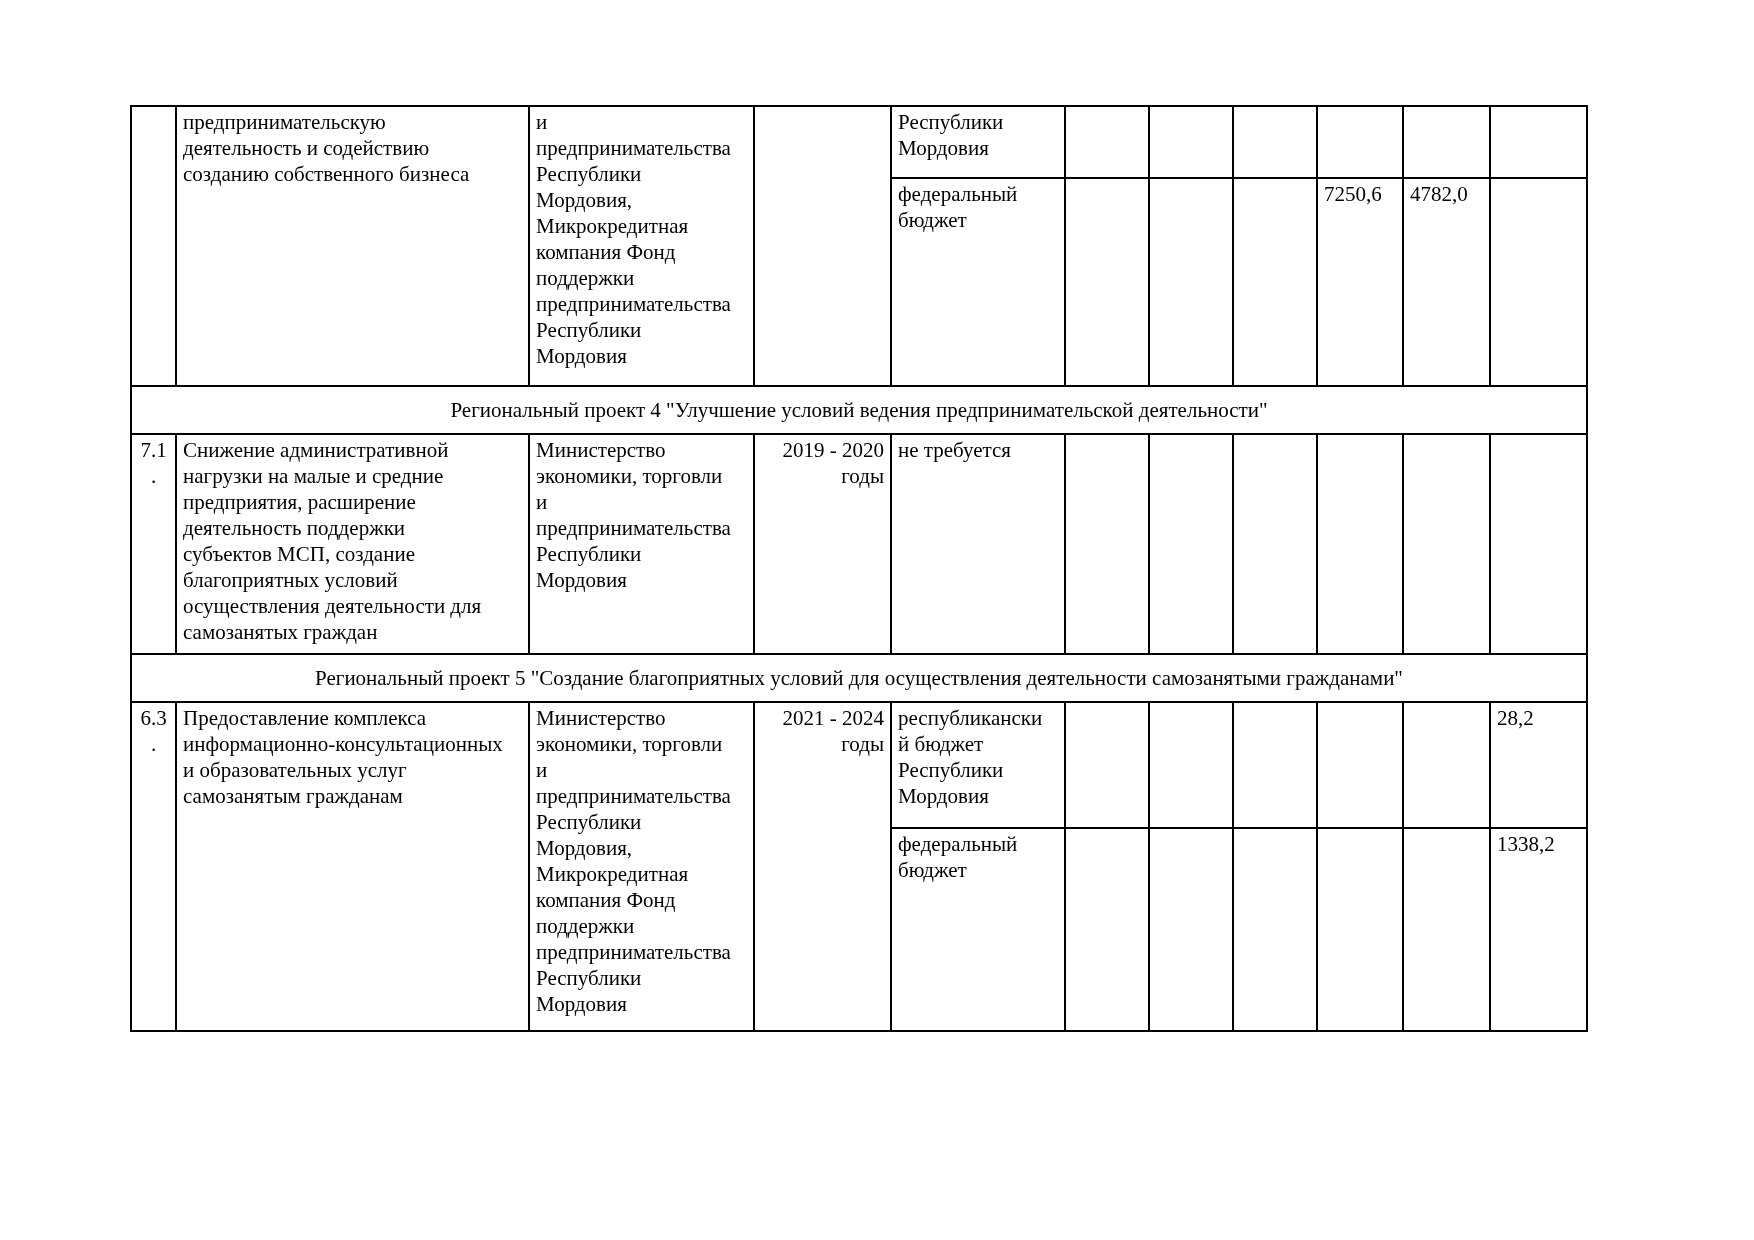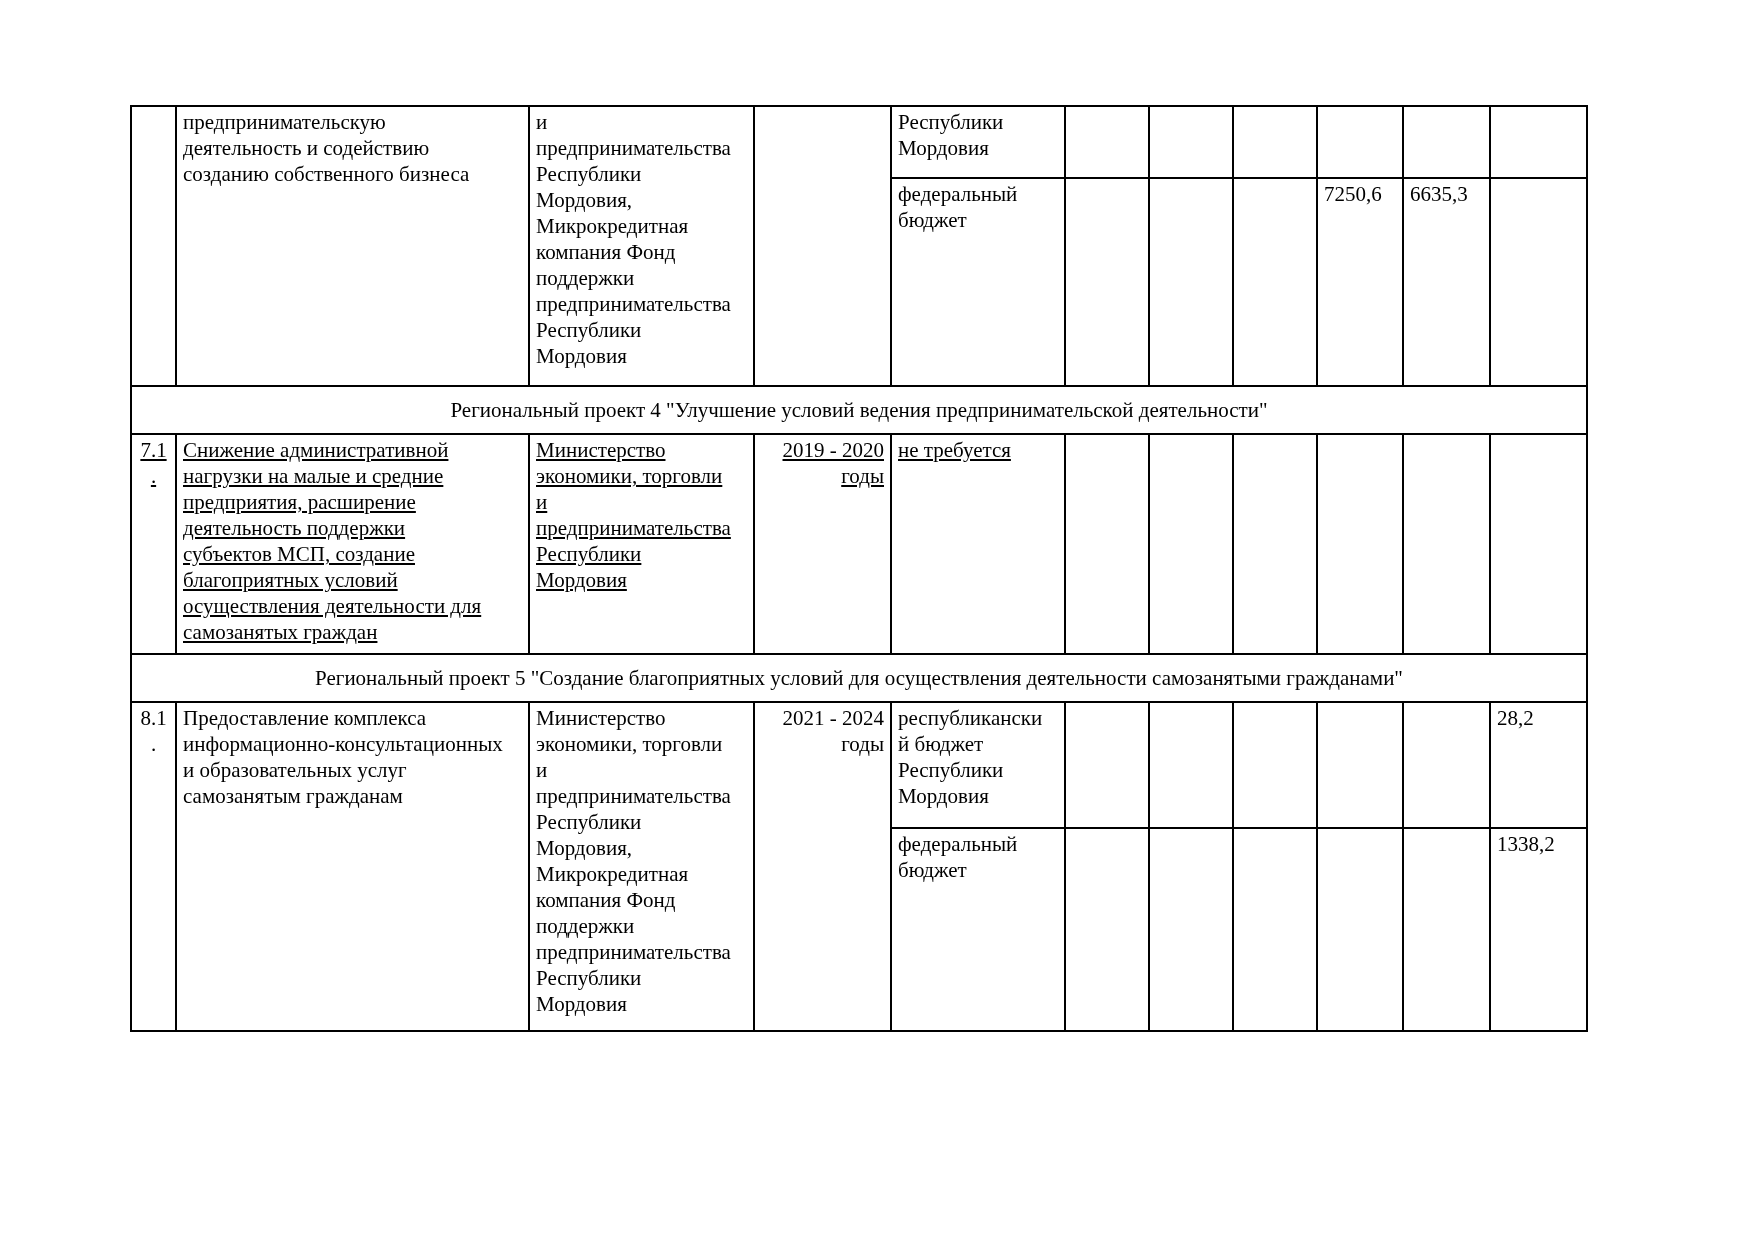--- a/index.html
+++ b/index.html
@@ -37,21 +37,21 @@
   td.val   { padding-left: 2px; padding-right: 2px; }
   td.years { text-align: right; }
   tr.section-row td {
     text-align: center;
     vertical-align: middle;
     white-space: normal;
   }
   tr.r1a  { height: 72px; padding-left: 8px; }
   tr.r1b  { height: 208px; }
   tr.sec  { height: 48px; }
-  tr.r71  { height: 220px; text-decoration: underline; }
+  tr.r71  { height: 220px; }
   tr.r81a { height: 126px; }
   tr.r81b { height: 203px; }
 </style>
 </head>
 <body>
 
 <table class="doc-table">
   <colgroup>
     <col style="width:45px">
     <col style="width:353px">
@@ -92,21 +92,21 @@
     <td class="val"></td>
     <td class="val"></td>
   </tr>
   <tr class="r1b">
     <td>федеральный
 бюджет</td>
     <td class="val"></td>
     <td class="val"></td>
     <td class="val"></td>
     <td class="val">7250,6</td>
-    <td class="val">6635,3</td>
+    <td class="val">4782,0</td>
     <td class="val"></td>
   </tr>
 
   <tr class="sec section-row">
     <td colspan="11">Региональный проект 4 "Улучшение условий ведения предпринимательской деятельности"</td>
   </tr>
 
   <tr class="r71">
     <td class="num">7.1.</td>
     <td>Снижение административной
@@ -132,21 +132,21 @@
     <td class="val"></td>
     <td class="val"></td>
     <td class="val"></td>
   </tr>
 
   <tr class="sec section-row">
     <td colspan="11">Региональный проект 5 "Создание благоприятных условий для осуществления деятельности самозанятыми гражданами"</td>
   </tr>
 
   <tr class="r81a">
-    <td class="num" rowspan="2">8.1.</td>
+    <td class="num" rowspan="2">6.3.</td>
     <td rowspan="2">Предоставление комплекса
 информационно-консультационных
 и образовательных услуг
 самозанятым гражданам</td>
     <td rowspan="2">Министерство
 экономики, торговли
 и
 предпринимательства
 Республики
 Мордовия,

